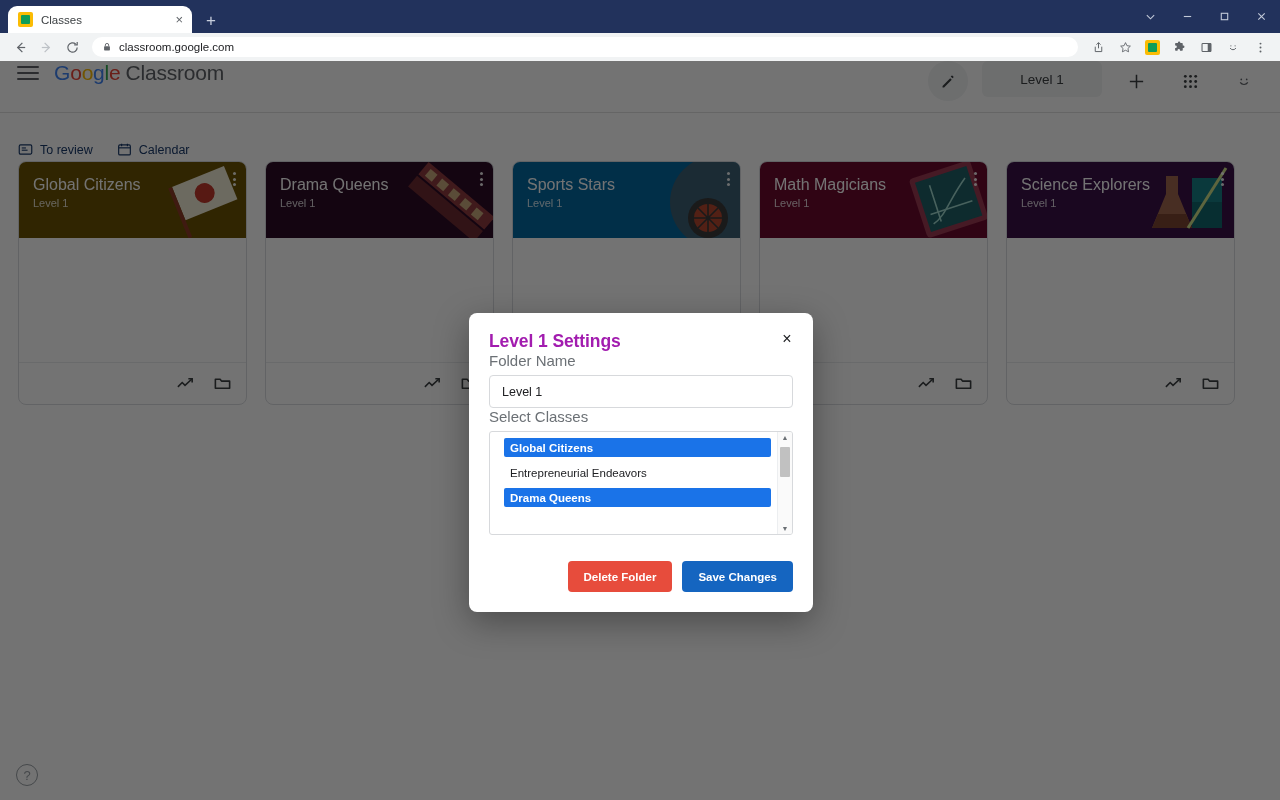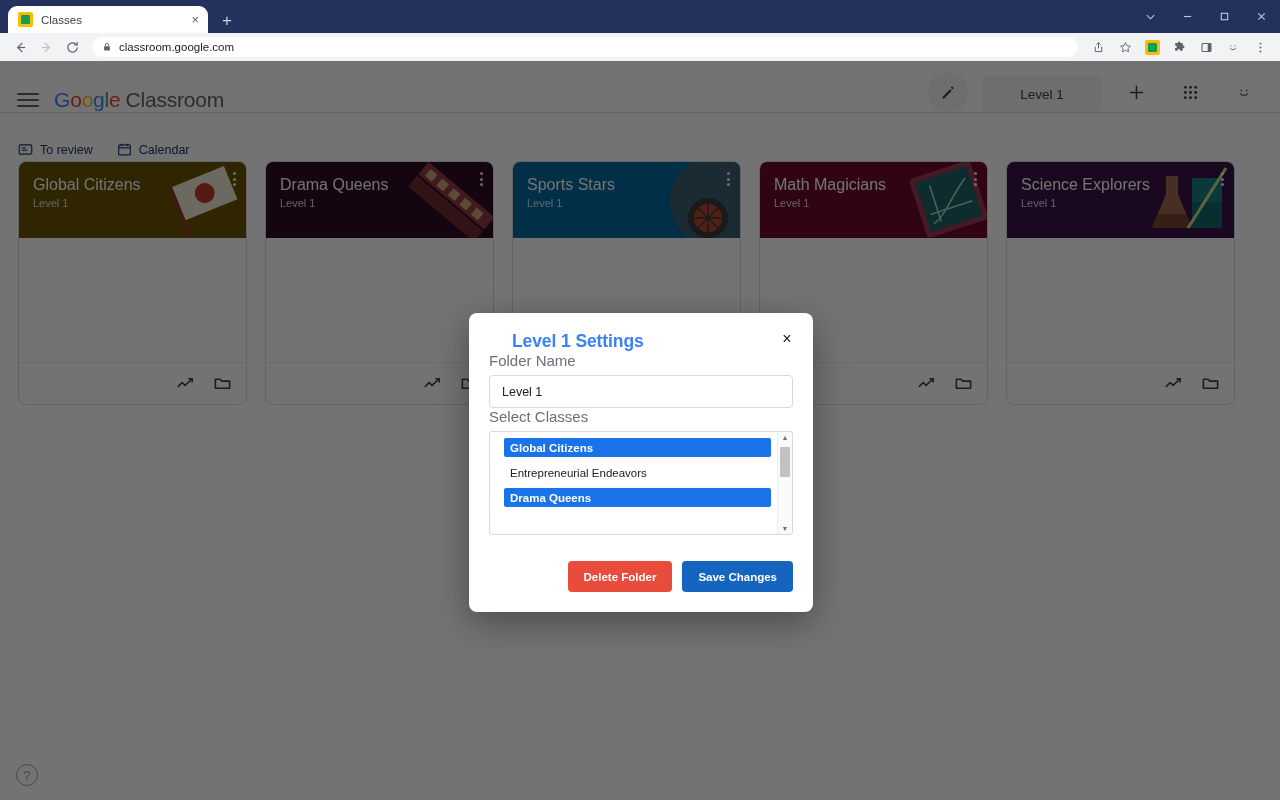--- a/index.html
+++ b/index.html
@@ -8,21 +8,21 @@
     font-family: "Liberation Sans", sans-serif;
     overflow: hidden; background: #1f2d52;
   }
 
   
   .titlebar {
     height: 33px; background: #22325c;
     display: flex; align-items: flex-end; position: relative;
   }
   .tab {
-    margin-left: 8px; width: 200px; height: 27px;
+    margin-left: 8px; width: 184px; height: 27px;
     background: #fff; border-radius: 9px 9px 0 0;
     display: flex; align-items: center; padding: 0 6px 0 10px; gap: 8px; margin-top: 12px;
   }
   .tab-favicon {
     width: 15px; height: 15px; border-radius: 2px;
     background: #fbbc04; position: relative; flex: 0 0 auto;
     display: flex; align-items: center; justify-content: center;
   }
   .tab-favicon::after {
     content: ""; width: 9px; height: 9px; background: #0f9d58; border-radius: 1px;
@@ -64,21 +64,21 @@
     display: flex; align-items: center; justify-content: center;
   }
   .ext-classroom::after { content:""; width:9px; height:9px; background:#0f9d58; border-radius:1px; }
 
   
   .viewport { position: relative; width: 1280px; height: 739px; background: #fff; }
   .page { position: absolute; inset: 0; background: #fff; }
 
   .gc-header {
     height: 52px; border-bottom: 1px solid #e0e0e0;
-    display: flex; align-items: flex-end; padding: 0 16px; gap: 14px;
+    display: flex; align-items: flex-start; padding: 0 16px; gap: 14px;
   }
   .hamburger { width: 24px; height: 24px; display:flex; flex-direction:column;
     justify-content:center; gap:4px; padding: 0 1px; }
   .hamburger span { display:block; height:2px; background:#5f6368; border-radius:1px; }
   .brand { font-size: 21px; color: #5f6368; white-space: nowrap; letter-spacing: -0.2px; }
   .brand .g1 { color:#4285F4 } .brand .o1 { color:#EA4335 } .brand .o2 { color:#FBBC05 }
   .brand .g2 { color:#4285F4 } .brand .l1 { color:#34A853 } .brand .e1 { color:#EA4335 }
   .brand .cls { color:#5f6368; margin-left: 5px; }
   .hdr-spacer { flex: 1; }
   .hdr-btn {
@@ -131,21 +131,21 @@
     font-size: 13px; display: flex; align-items: center; justify-content: center;
   }
 
   
   .overlay { position: absolute; inset: 0; background: rgba(0,0,0,0.55); z-index: 50; }
   .modal {
     position: absolute; left: 469px; top: 252px; width: 344px;
     background: #fff; border-radius: 8px; z-index: 60;
     box-shadow: 0 10px 34px rgba(0,0,0,0.35); padding: 18px 20px 20px 20px;
   }
-  .modal-title { font-size: 17.5px; font-weight: bold; color: #3b82f6; letter-spacing: -0.1px; margin-left: 23px; }
+  .modal-title { font-size: 17.5px; font-weight: bold; color: #a21caf; letter-spacing: -0.1px; }
   .modal-close {
     position: absolute; right: 16px; top: 16px; width: 20px; height: 20px;
     display: flex; align-items: center; justify-content: center;
     font-size: 16px; color: #202124; line-height: 1;
   }
   .field-label { font-size: 15px; color: #6b7075; margin-bottom: 6px; }
   .text-input {
     width: 100%; height: 33px; border: 1px solid #d7d9dc; border-radius: 4px;
     padding: 0 12px; font-size: 12.5px; color: #202124;
     font-family: "Liberation Sans", sans-serif; background: #fff;

